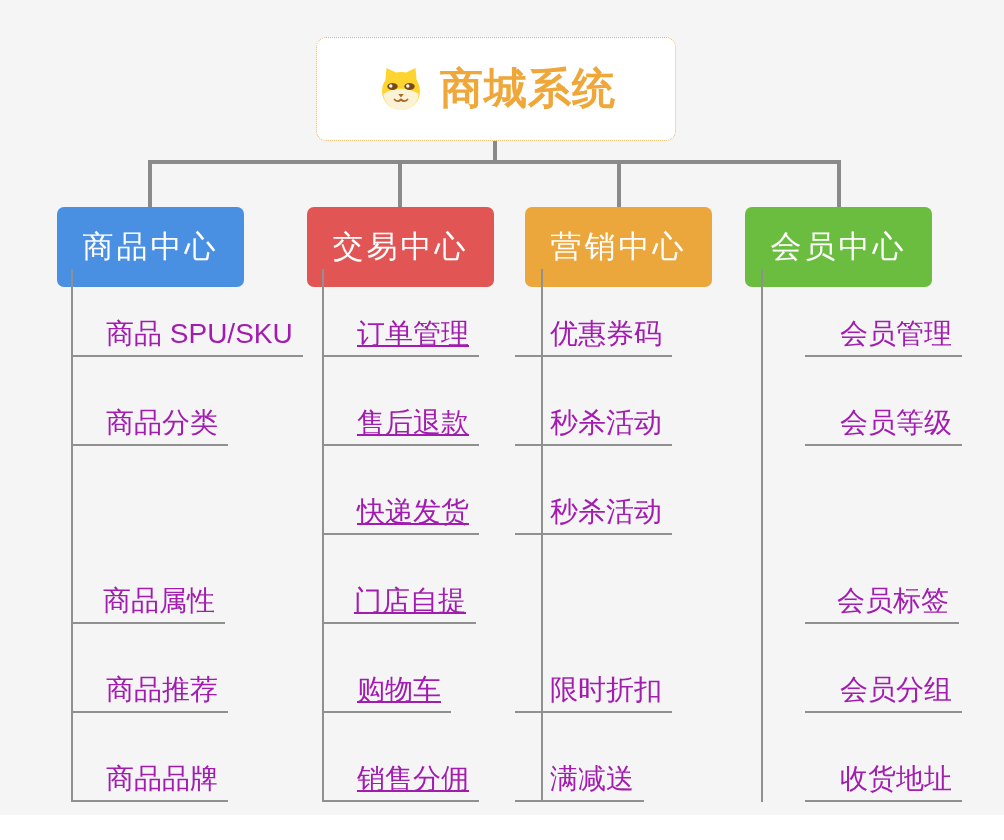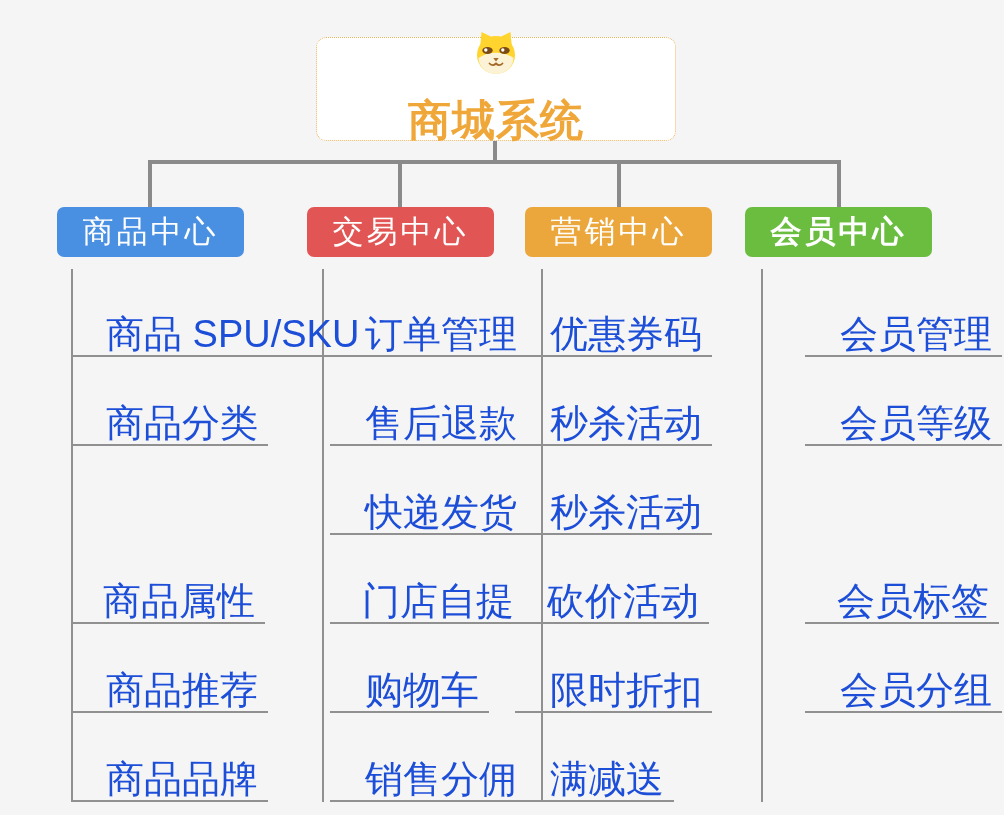--- a/index.html
+++ b/index.html
@@ -2,44 +2,44 @@
 <html><head>
 <meta charset="utf-8">
 <style>
   html,body{margin:0;padding:0;background:#ffffff;font-family:"Liberation Sans","DejaVu Sans",sans-serif;}
   #canvas{position:relative;width:1004px;height:840px;background:#f5f5f6;overflow:hidden;}
   #bottom-strip{position:absolute;left:0;top:815px;width:1004px;height:25px;background:#ffffff;}
 
   
   .root-node{position:absolute;left:316px;top:37px;width:360px;height:104px;background:#ffffff;
     border:1px dotted #edb45e;border-radius:10px;display:flex;align-items:center;justify-content:center;gap:14px;
-    box-sizing:border-box;flex-direction:column;}
+    box-sizing:border-box;}
   .root-title{font-size:43px;letter-spacing:1px;font-weight:600;color:#f0a73a;white-space:nowrap;}
 
   
   .conn{position:absolute;background:#8a8a8a;}
   #conn-root-trunk{left:493px;top:141px;width:4px;height:23px;}
   #conn-bus{left:148px;top:160px;width:693px;height:4px;}
   .conn-drop{top:164px;width:4px;height:43px;}
   #conn-drop-0{left:148px;} #conn-drop-1{left:398px;} #conn-drop-2{left:617px;} #conn-drop-3{left:837px;}
 
   
-  .hdr{position:absolute;top:207px;width:187px;height:50px;border-radius:7px;color:#ffffff;
+  .hdr{position:absolute;top:207px;width:187px;height:80px;border-radius:7px;color:#ffffff;
     font-size:31px;letter-spacing:3px;display:flex;align-items:center;justify-content:center;
     white-space:nowrap;cursor:pointer;}
   #hdr-0{left:57px;} #hdr-1{left:307px;} #hdr-2{left:525px;} #hdr-3{left:745px;}
 
   
   .trunk{position:absolute;top:269px;width:2px;height:533px;background:#909090;}
   #trunk-0{left:71px;} #trunk-1{left:322px;} #trunk-2{left:541px;} #trunk-3{left:761px;}
 
   
-  .leaf{position:absolute;font-size:38px;line-height:34px;color:#1d4ed8;white-space:nowrap;
+  .leaf{position:absolute;font-size:28px;line-height:34px;color:#a21caf;white-space:nowrap;
     padding:0 10px 4px 35px;border-bottom:2px solid #909090;cursor:pointer;}
-  .c0{left:71px;} .c1{left:330px;} .c2{left:515px;} .c3{left:805px;}
+  .c0{left:71px;} .c1{left:322px;text-decoration:underline;} .c2{left:515px;} .c3{left:805px;}
   .r0{top:317px;} .r1{top:406px;} .r2{top:495px;} .r3{top:584px;padding-left:32px;} .r4{top:673px;} .r5{top:762px;}
 </style>
 </head>
 <body>
 
 <div id="canvas">
 
   <div class="root-node">
     <span style="display:flex;">
       <svg width="50" height="50" viewBox="0 0 50 50" aria-hidden="true">
@@ -61,21 +61,21 @@
   <div class="conn" id="conn-root-trunk"></div>
   <div class="conn" id="conn-bus"></div>
   <div class="conn conn-drop" id="conn-drop-0"></div>
   <div class="conn conn-drop" id="conn-drop-1"></div>
   <div class="conn conn-drop" id="conn-drop-2"></div>
   <div class="conn conn-drop" id="conn-drop-3"></div>
 
   <div class="hdr" id="hdr-0" style="background-color: rgb(74, 144, 226);">商品中心</div>
   <div class="hdr" id="hdr-2" style="background-color: rgb(235, 167, 59);">营销中心</div>
   <div class="hdr" id="hdr-1" style="background-color: rgb(225, 86, 84);">交易中心</div>
-  <div class="hdr" id="hdr-3" style="background-color: rgb(106, 189, 63); font-weight: bold;">会员中心</div>
+  <div class="hdr" id="hdr-3" style="background-color: rgb(106, 189, 63);">会员中心</div>
 
   <div class="trunk" id="trunk-0"></div>
   <div class="trunk" id="trunk-1"></div>
   <div class="trunk" id="trunk-2"></div>
   <div class="trunk" id="trunk-3"></div>
 
   <div class="leaf c0 r0">商品 SPU/SKU</div>
   <div class="leaf c0 r1">商品分类</div>
   <div class="leaf c0 r3">商品属性</div>
   <div class="leaf c0 r4">商品推荐</div>
@@ -84,23 +84,23 @@
   <div class="leaf c1 r0">订单管理</div>
   <div class="leaf c1 r1">售后退款</div>
   <div class="leaf c1 r2">快递发货</div>
   <div class="leaf c1 r3">门店自提</div>
   <div class="leaf c1 r4">购物车</div>
   <div class="leaf c1 r5">销售分佣</div>
 
   <div class="leaf c2 r0">优惠券码</div>
   <div class="leaf c2 r1">秒杀活动</div>
   <div class="leaf c2 r2">秒杀活动</div>
-  <div class="leaf c2 r3">砍价活动</div>
   <div class="leaf c2 r4">限时折扣</div>
   <div class="leaf c2 r5">满减送</div>
 
   <div class="leaf c3 r0">会员管理</div>
   <div class="leaf c3 r1">会员等级</div>
   <div class="leaf c3 r3">会员标签</div>
   <div class="leaf c3 r4">会员分组</div>
+  <div class="leaf c3 r5">收货地址</div>
 
   <div id="bottom-strip"></div>
 </div>
 
 </body></html>

